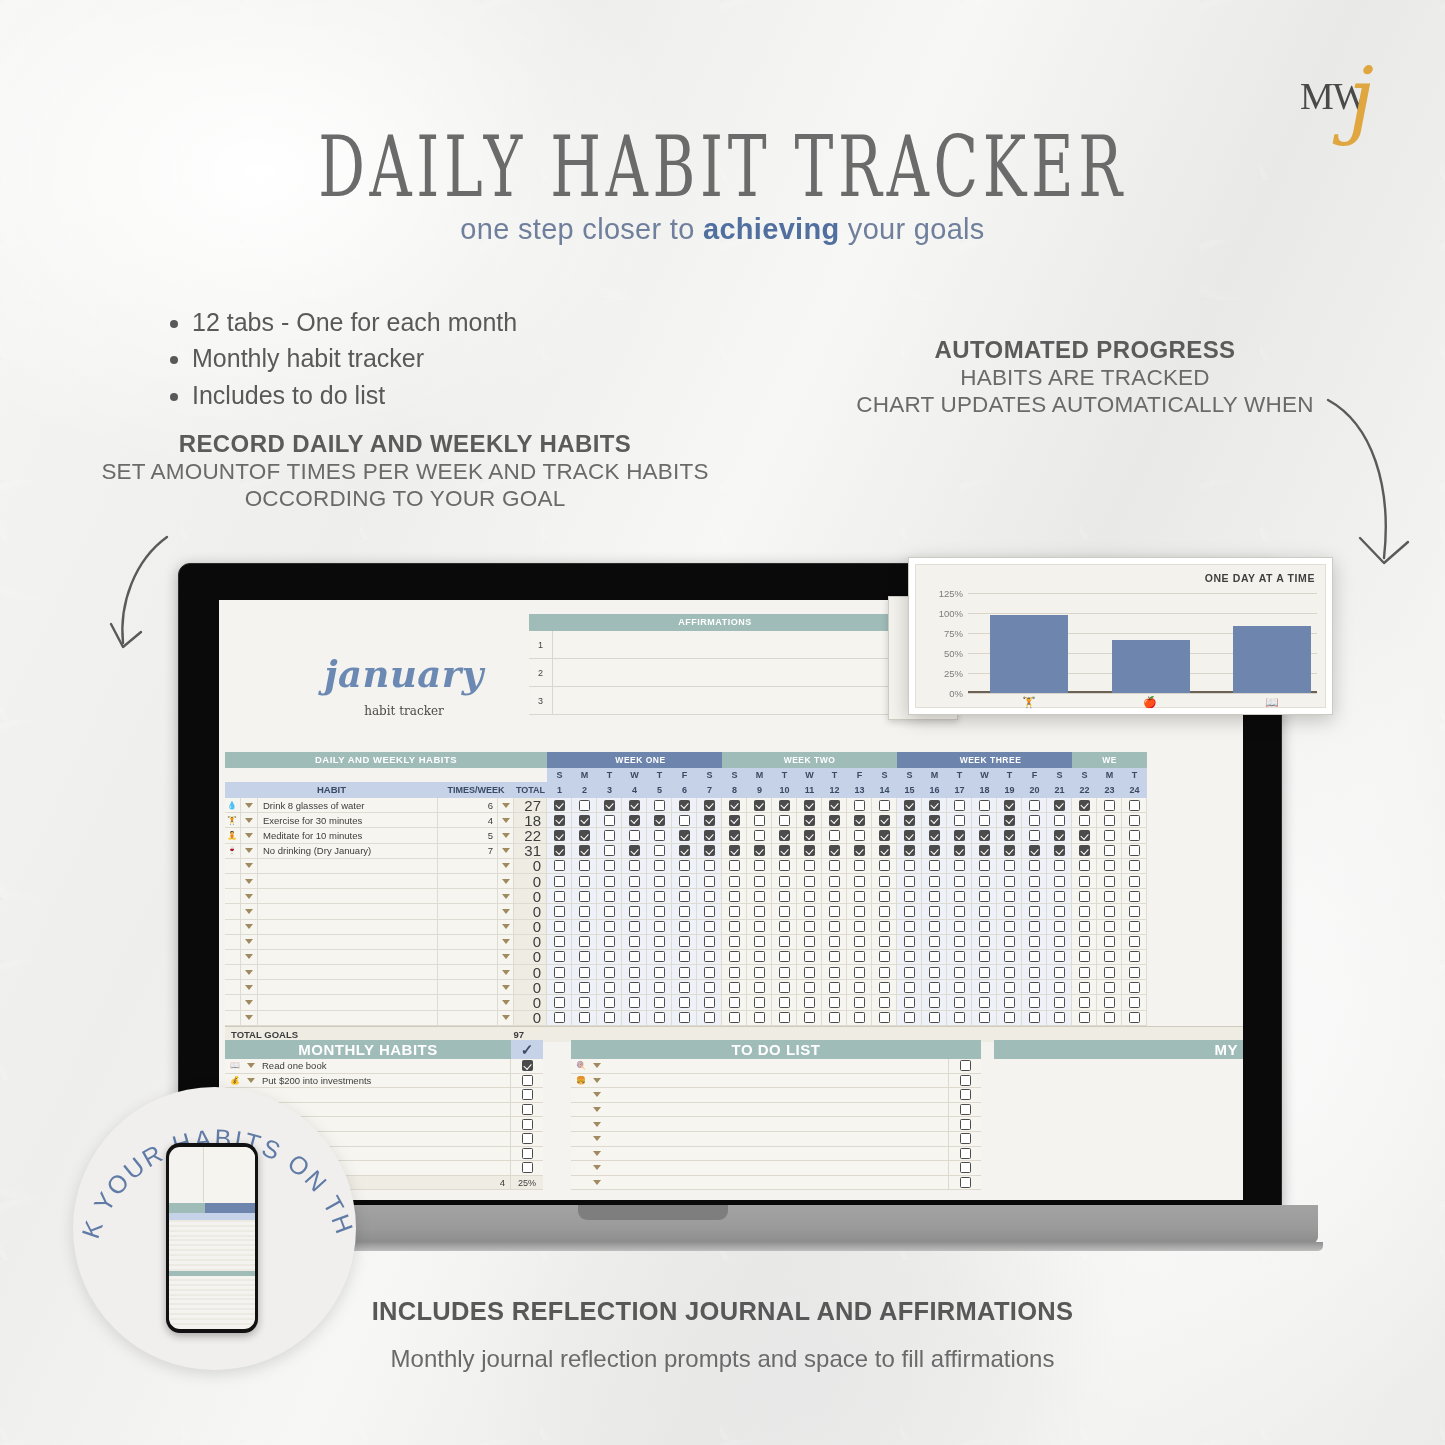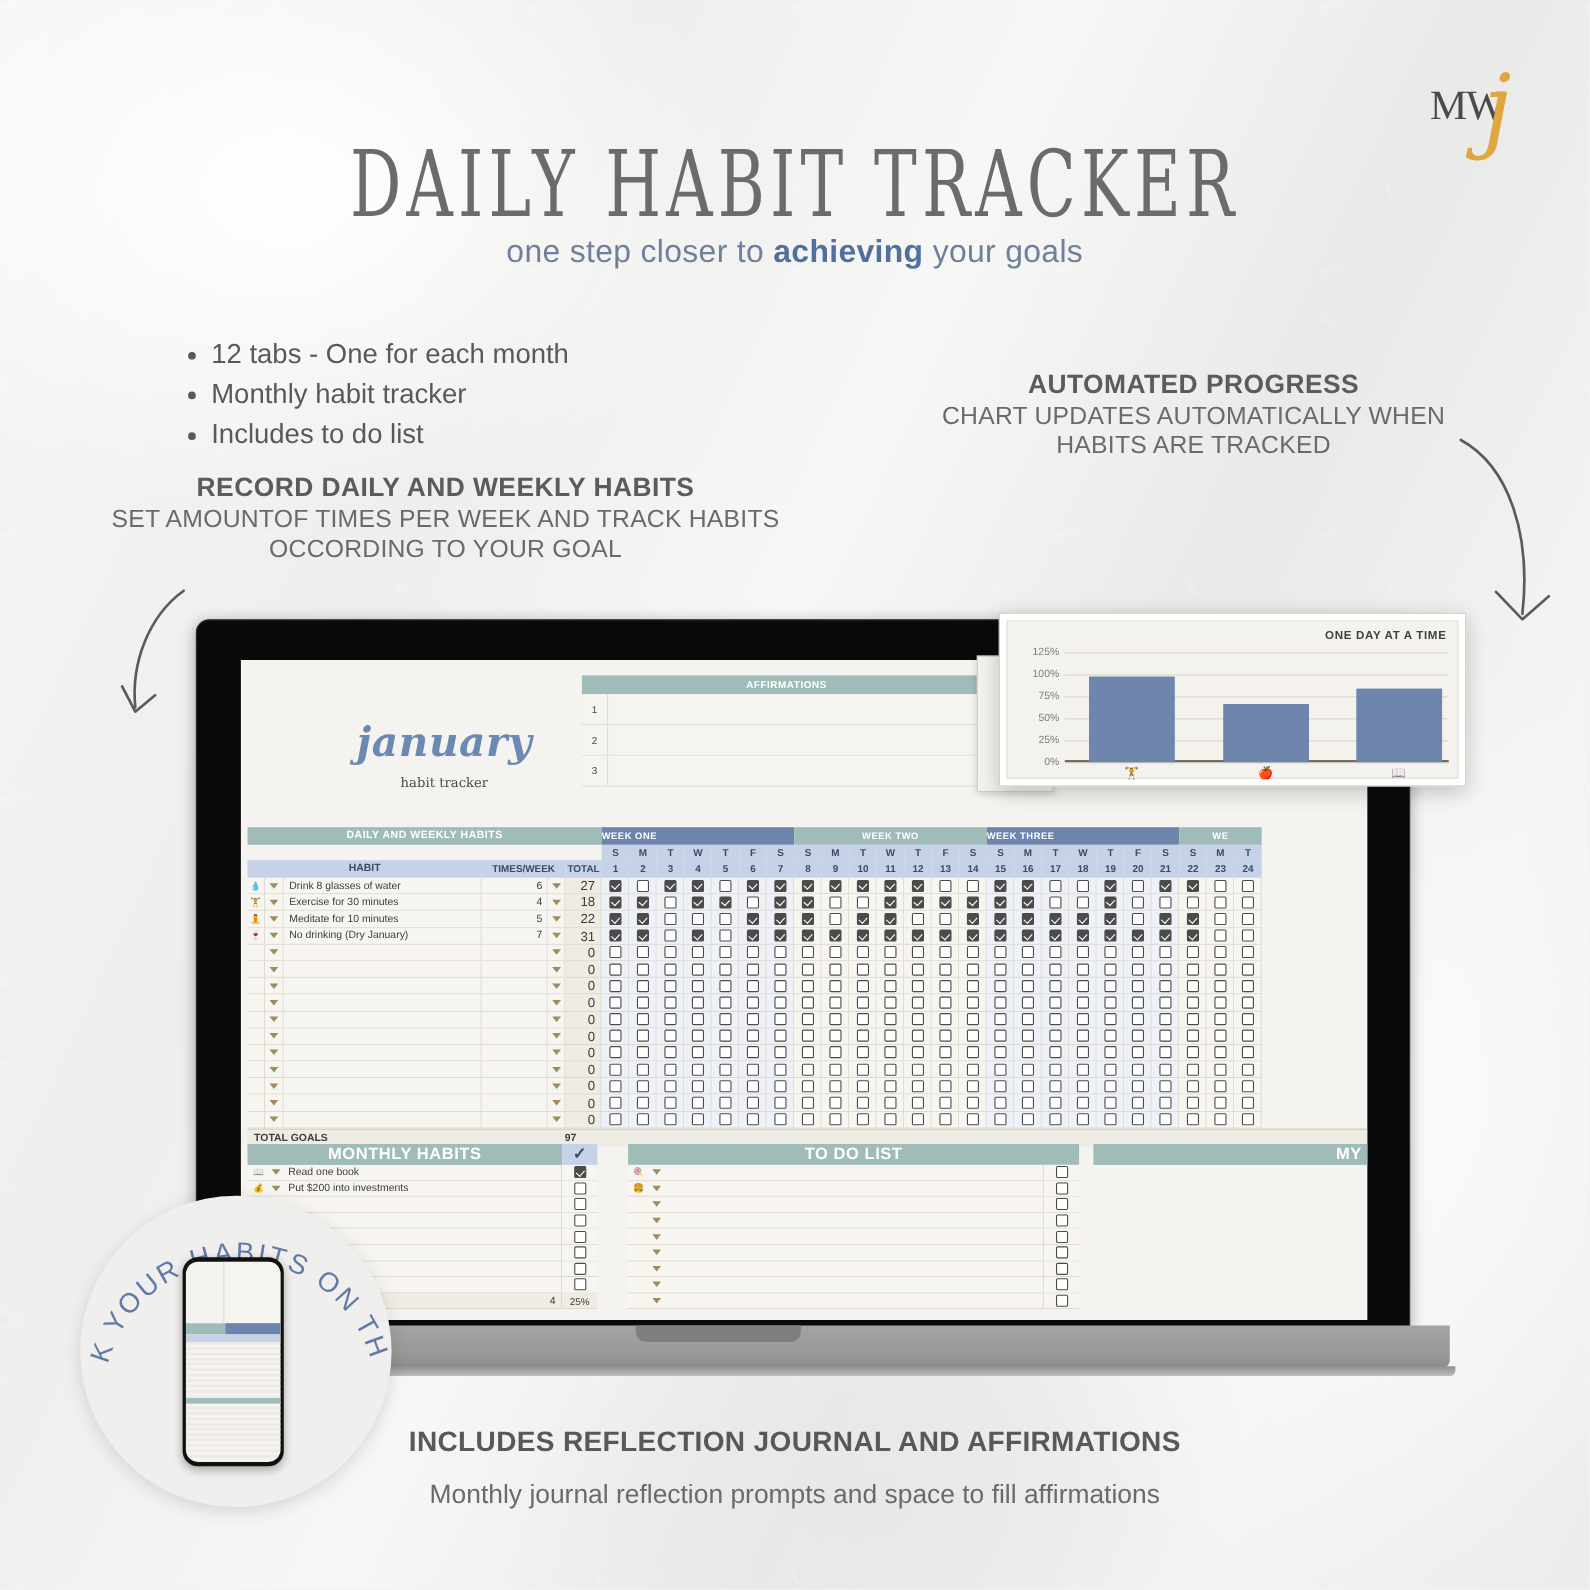--- a/index.html
+++ b/index.html
@@ -105,42 +105,42 @@
     position:absolute; left:70px; top:52px; width:230px; text-align:center;
     font-family:"DejaVu Serif", serif; font-style:italic; font-weight:700;
     font-size:37px; color:#6b89b2; letter-spacing:.5px;
   }
   #month-sub {
     position:absolute; left:70px; top:104px; width:230px; text-align:center;
     font-family:"DejaVu Serif", serif; font-size:12px; color:#4a4a4a;
   }
 
   .hdr-green { background:#9fbcb8; color:#fff; font-weight:700; text-align:center; letter-spacing:.5px; }
-  .hdr-blue  { background:#6d84ad; color:#fff; font-weight:700; letter-spacing:.5px; }
+  .hdr-blue  { background:#6d84ad; color:#fff; font-weight:700; text-align:center; letter-spacing:.5px;padding-left:12px; }
   .hdr-lblue { background:#c5d2e8; color:#3b4a63; font-weight:700; text-align:center; }
 
   
   #affirm { position:absolute; left:310px; top:14px; width:372px; }
   #affirm .ah { height:17px; line-height:17px; font-size:9px; }
   #affirm .row { display:flex; height:28px; border-bottom:1px solid #d9d6cd; }
   #affirm .num { width:24px; background:#f6f4ef; display:flex; align-items:center; justify-content:center;
     font-size:9px; color:#444; border-right:1px solid #d9d6cd; }
   #affirm .fld { flex:1; background:#f6f4ef; }
 
   
   #habits { position:absolute; left:6px; top:152px; width:1018px; }
   .trow { display:flex; }
   .cell { border-right:1px solid #dedbd2; border-bottom:1px solid #dedbd2; background:#f7f5f0; }
   .c-ico { width:16px; display:flex; align-items:center; justify-content:center; font-size:8px; }
   .c-dd  { width:17px; display:flex; align-items:center; justify-content:center; }
   .c-name{ width:180px; padding-left:5px; display:flex; align-items:center; font-size:9.5px; }
   .c-tw  { width:60px; padding-right:4px; display:flex; align-items:center; justify-content:flex-end; font-size:9.5px; }
   .c-twd { width:16px; display:flex; align-items:center; justify-content:center; }
   .c-tot { width:33px; padding-right:5px; display:flex; align-items:center; justify-content:flex-end;
-           font-size:12px; background:#efece3; }
+           font-size:15px; background:#efece3; }
   .c-day { width:25px; display:flex; align-items:center; justify-content:center; }
   .caret { width:0;height:0;border-left:4px solid transparent;border-right:4px solid transparent;
            border-top:5px solid #a08a5f; }
 
   .cb { width:11px; height:11px; border:1.6px solid #4b4b4b; border-radius:1.5px; background:#fff; }
   .cb.on { background:#4b4b4b; position:relative; }
   .cb.on::after{
     content:""; position:absolute; left:2.4px; top:0.7px; width:3.6px; height:6.4px;
     border:solid #fff; border-width:0 1.7px 1.7px 0; transform:rotate(42deg);
   }
@@ -231,22 +231,22 @@
   </ul>
 </div>
 
 <div class="ann" id="ann-left">
   <div class="h">RECORD DAILY AND WEEKLY HABITS</div>
   <div class="p">SET AMOUNTOF TIMES PER WEEK AND TRACK HABITS</div>
   <div class="p">OCCORDING TO YOUR GOAL</div>
 </div>
 <div class="ann" id="ann-right">
   <div class="h">AUTOMATED PROGRESS</div>
+  <div class="p">HABITS ARE TRACKED</div>
   <div class="p">CHART UPDATES AUTOMATICALLY WHEN</div>
-  <div class="p">HABITS ARE TRACKED</div>
 </div>
 
 <svg class="arrow" style="left:105px;top:525px" width="150" height="140" viewBox="0 0 150 140">
   <path d="M62 12 C 30 35, 14 78, 18 118" stroke="#5a5a5a" stroke-width="2.4" fill="none" stroke-linecap="round"></path>
   <path d="M6 99 L18 122 L36 107" stroke="#5a5a5a" stroke-width="2.4" fill="none" stroke-linecap="round" stroke-linejoin="round"></path>
 </svg>
 <svg class="arrow" style="left:1320px;top:390px" width="110" height="200" viewBox="0 0 110 200">
   <path d="M8 10 C 52 34, 72 96, 64 168" stroke="#5a5a5a" stroke-width="2.4" fill="none" stroke-linecap="round"></path>
   <path d="M40 148 L64 173 L88 152" stroke="#5a5a5a" stroke-width="2.4" fill="none" stroke-linecap="round" stroke-linejoin="round"></path>
 </svg>

